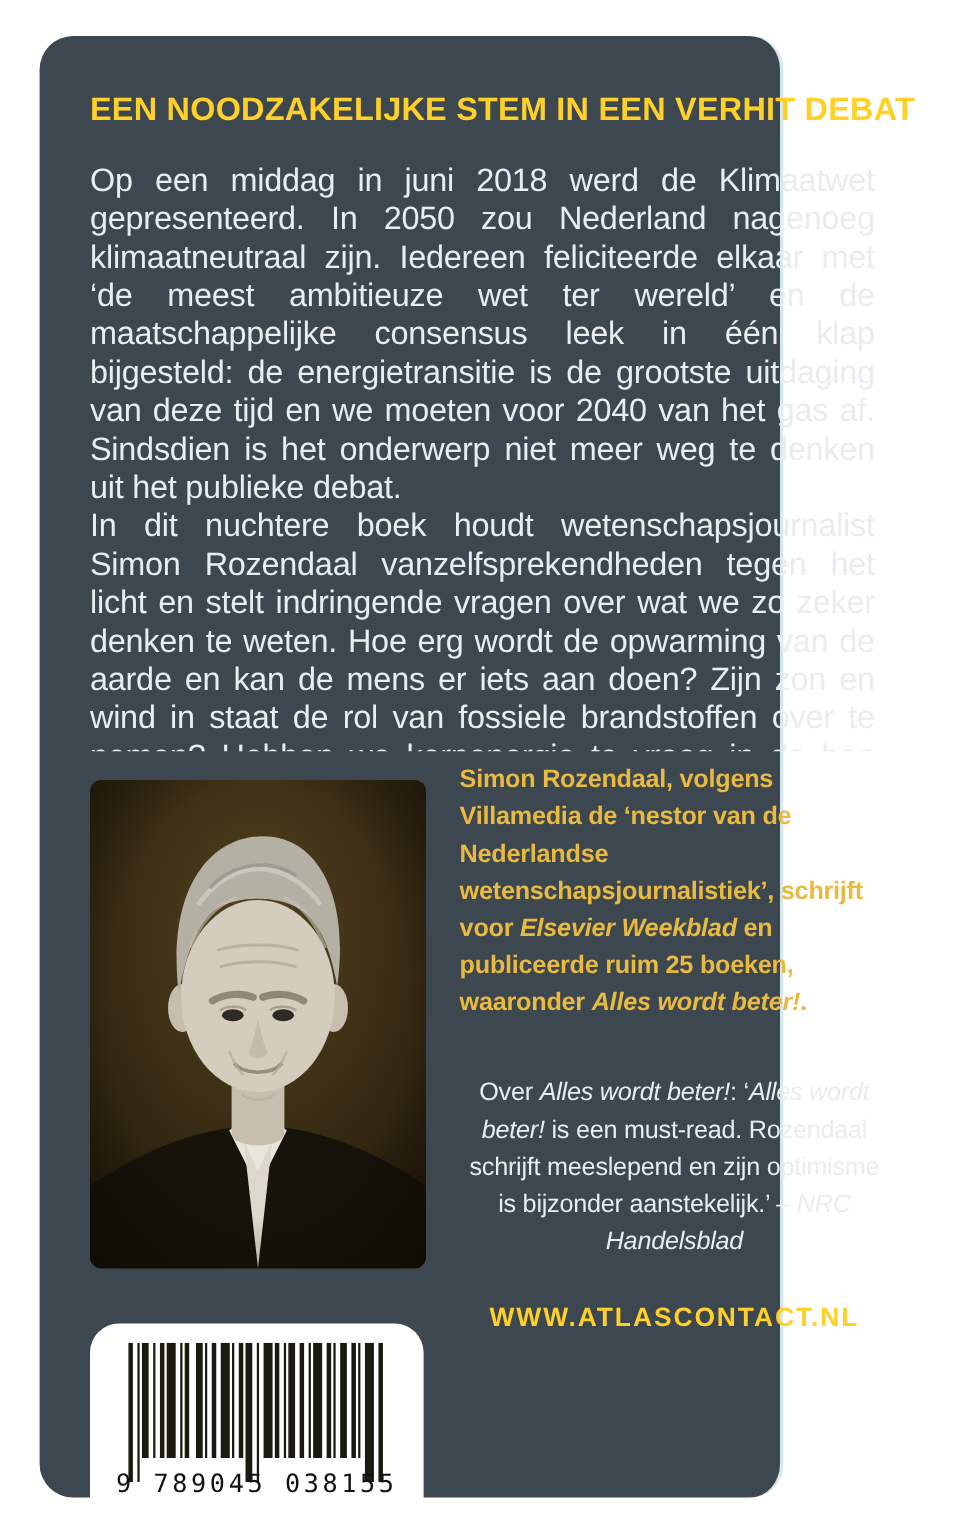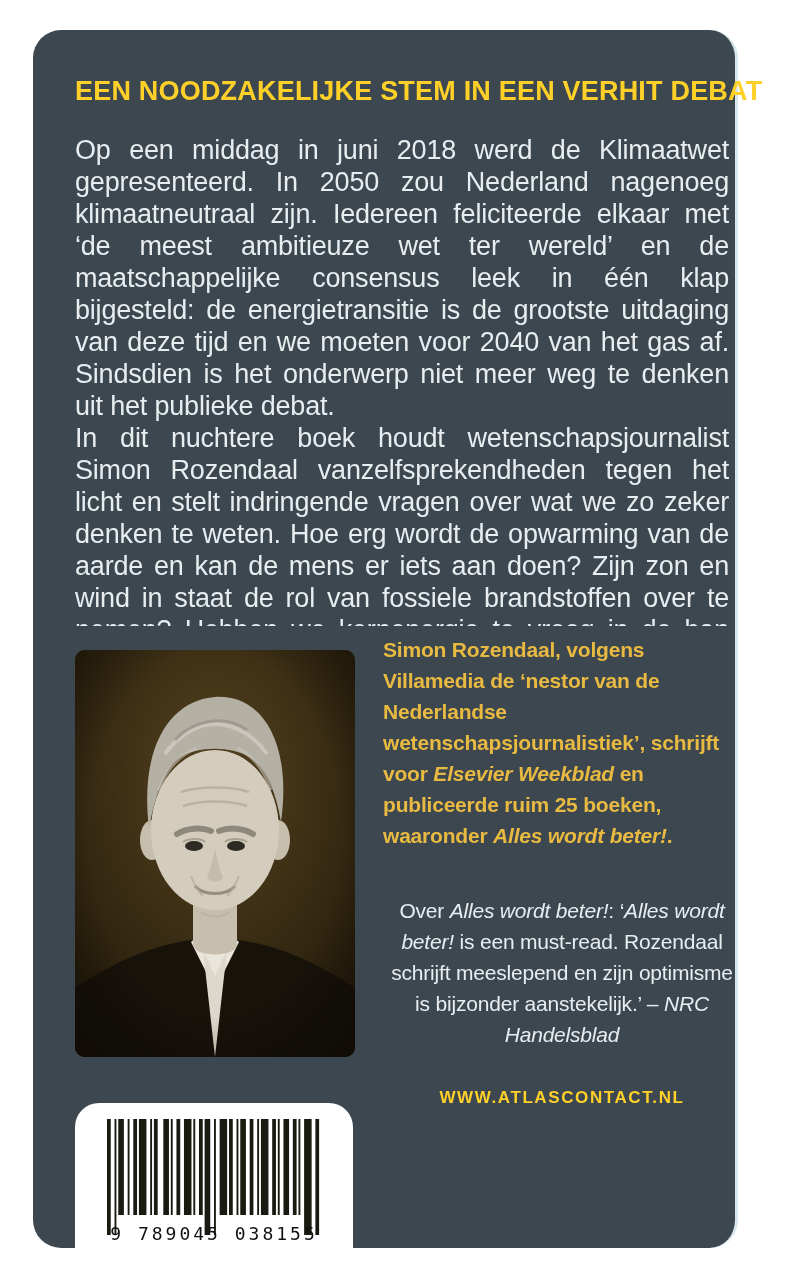--- a/index.html
+++ b/index.html
@@ -2,21 +2,21 @@
 <html style="--cover-bg: #3d4750; --page-bg: #ffffff; --accent: #ffd128; --accent-gold: #e9ba41; --body-text: #e8edf0; --panel-bg: #ffffff;"><head>
 <meta charset="utf-8">
 <style>
   html,body{margin:0;padding:0;}
   body{
     width:800px;height:1280px;position:relative;overflow:hidden;
     background:var(--page-bg,#fff);
     font-family:"Liberation Sans",sans-serif;
   }
   .cover{
-    position:absolute;left:33px;top:30px;width:705px;height:1218px;
+    position:absolute;left:33px;top:30px;width:620px;height:1218px;
     background:var(--cover-bg,#3d4750);
     border-radius:28px;
     border-right:3px solid #d7e7ee;
     box-sizing:border-box;
   }
   .title{
     position:absolute;left:42px;top:46px;width:656px;
     color:var(--accent,#ffd128);
     font-size:27px;font-weight:bold;letter-spacing:.2px;
     font-stretch:condensed;
@@ -45,34 +45,34 @@
   .quote{
     color:var(--body-text,#e8edf0);
     text-align:center;
   }
   .quote-nrc{margin-top:44px;}
   .quote-trouw{margin-top:36px;}
   .it{font-style:italic;}
   .website{
     margin-top:32px;text-align:center;
     color:var(--accent,#ffd128);
-    font-size:17px;font-weight:bold;letter-spacing:1.6px;
+    font-size:22px;font-weight:bold;letter-spacing:1.6px;
   }
   .barcode-panel{
     position:absolute;left:75px;top:1103px;width:278px;height:190px;
     background:var(--panel-bg,#fff);
     border-radius:24px;
     text-align:center;
   }
   .barcode-bars{margin-top:16px;width:226px;height:116px;}
   .barcode-bars rect{fill:#1b1a10;}
   .barcode-digits{
     margin-top:-16px;
     font-family:"DejaVu Sans Mono",monospace;
-    font-size:18px;color:#111;letter-spacing:3px;white-space:nowrap;
+    font-size:21px;color:#111;letter-spacing:3px;white-space:nowrap;
   }
 </style>
 </head>
 <body>
 
 <div class="cover">
 
   <div class="title">EEN NOODZAKELIJKE STEM IN EEN VERHIT DEBAT</div>
 
   <div class="body-text">

